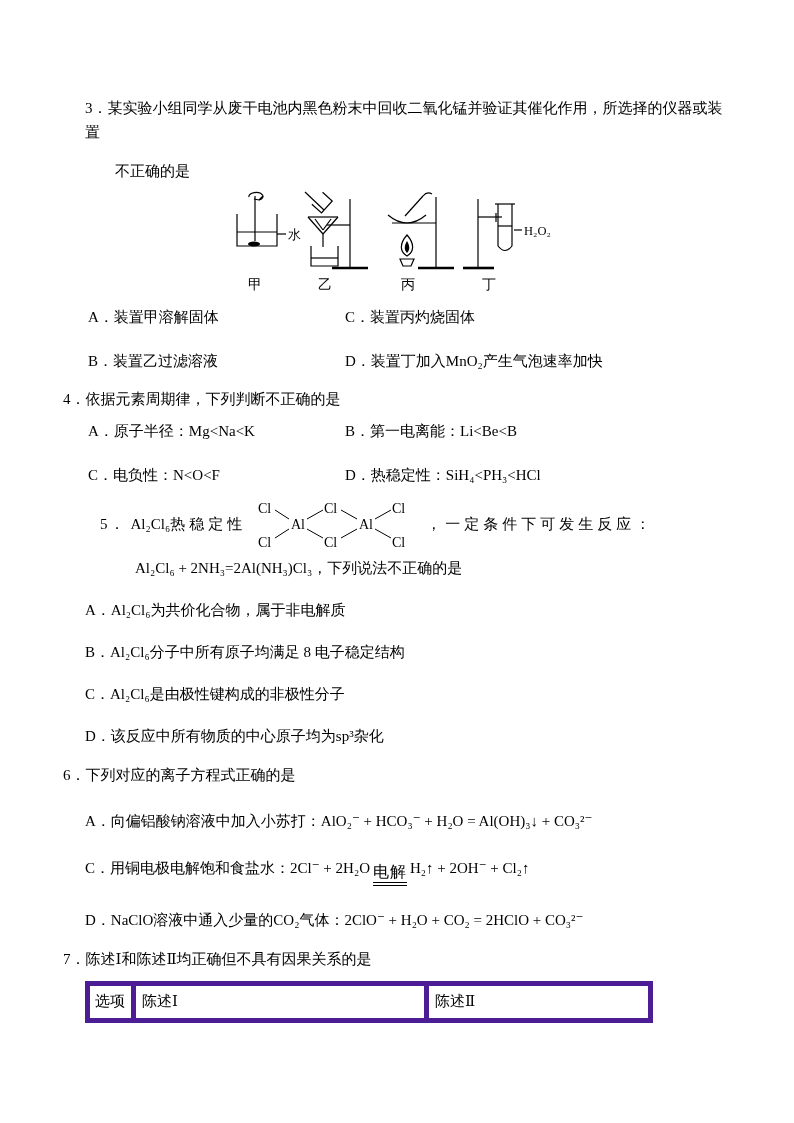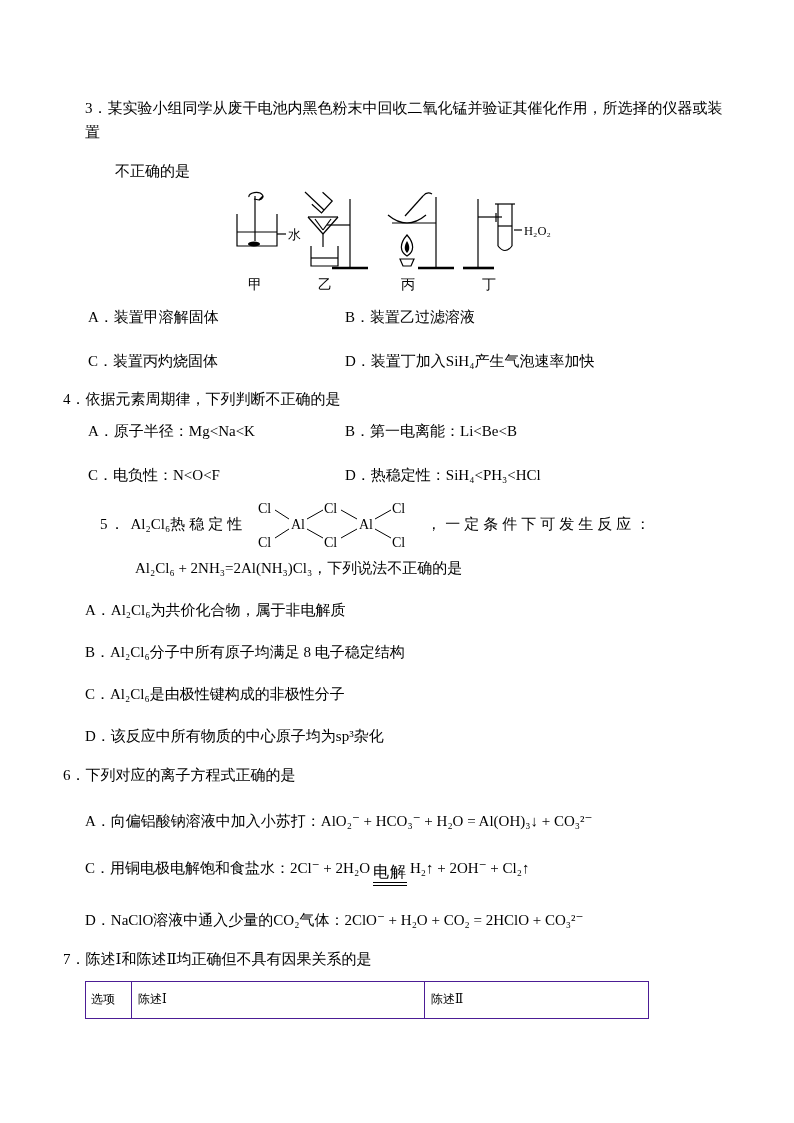--- a/index.html
+++ b/index.html
@@ -35,22 +35,22 @@
   .eq-over { font-size: 16px; line-height: 1.1; letter-spacing: 1px; }
   .eq-dline {
     width: 34px; height: 4px; margin-top: 1px;
     border-top: 1px solid #000; border-bottom: 1px solid #000;
   }
   .q7-table {
     border-collapse: collapse; margin-left: 22px; margin-top: 10px;
     table-layout: fixed;
   }
   .q7-table td {
-    border: 1px solid #4c1d95; height: 37px; vertical-align: middle;
-    padding-left: 6px; font-size: 12px; margin-top: 20px;
+    border: 5px solid #4c1d95; height: 37px; vertical-align: middle;
+    padding-left: 6px; font-size: 15px; margin-top: 20px;
   }
   .q7-table .c1 { width: 46px; padding-left: 5px; }
   .q7-table .c2 { width: 293px; }
   .q7-table .c3 { width: 224px; }
   svg text { font-family: "Liberation Serif", "DejaVu Serif", serif; }
 </style>
 </head>
 <body>
 
 <div class="page">
@@ -119,23 +119,23 @@
 
         <text x="22" y="100" font-size="14">甲</text>
         <text x="92" y="100" font-size="14">乙</text>
         <text x="175" y="100" font-size="14">丙</text>
         <text x="256" y="100" font-size="14">丁</text>
       </svg>
     </div>
 
     <div class="opt-grid">
       <div class="opt">A．装置甲溶解固体</div>
+      <div class="opt">C．装置丙灼烧固体</div>
       <div class="opt">B．装置乙过滤溶液</div>
-      <div class="opt">C．装置丙灼烧固体</div>
-      <div class="opt"><span>D．装置丁加入</span><span class="formula">SiH₄</span><span>产生气泡速率加快</span></div>
+      <div class="opt"><span>D．装置丁加入</span><span class="formula">MnO₂</span><span>产生气泡速率加快</span></div>
     </div>
   </section>
 
   <section>
     <div class="q-title">4．依据元素周期律，下列判断不正确的是</div>
     <div class="opt-grid">
       <div class="opt"><span>A．原子半径：</span><span class="formula">Mg&lt;Na&lt;K</span></div>
       <div class="opt"><span>B．第一电离能：</span><span class="formula">Li&lt;Be&lt;B</span></div>
       <div class="opt"><span>C．电负性：</span><span class="formula">N&lt;O&lt;F</span></div>
       <div class="opt"><span>D．热稳定性：</span><span class="formula">SiH₄&lt;PH₃&lt;HCl</span></div>

